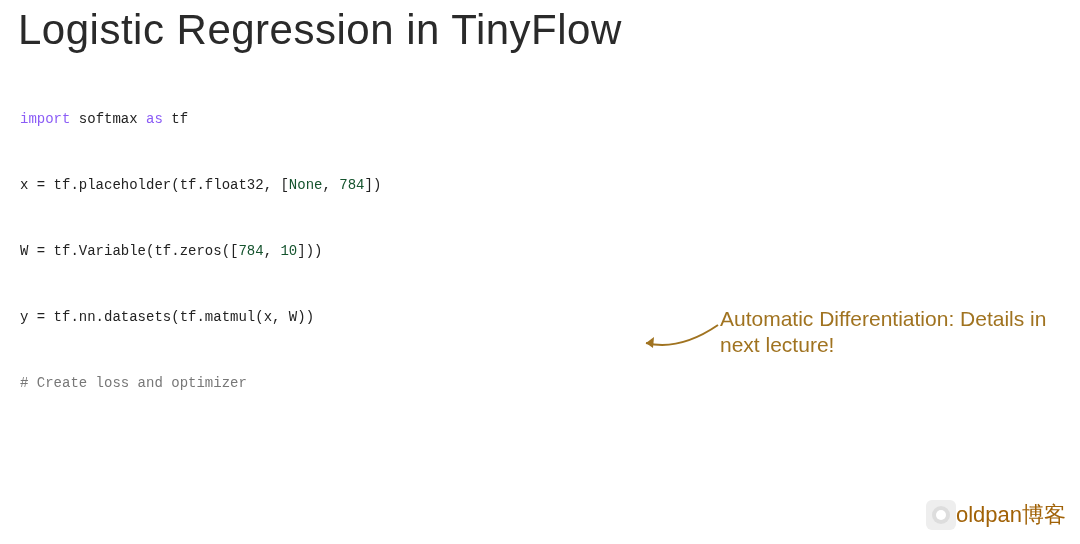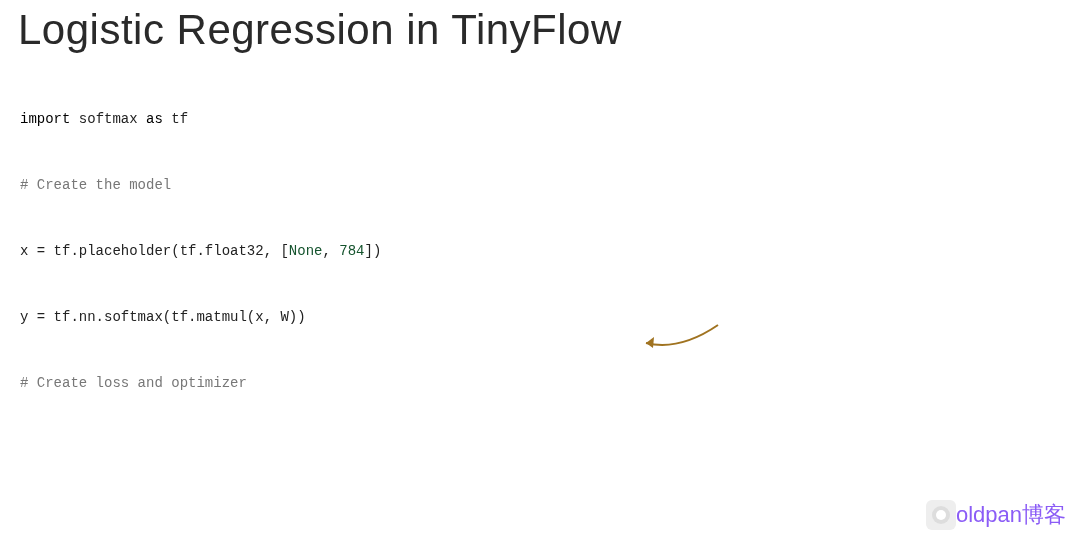--- a/index.html
+++ b/index.html
@@ -29,21 +29,21 @@
     letter-spacing: 0.5px;
   }
   .code {
     font-family: Consolas, "Courier New", monospace;
     font-size: 14px;
     line-height: 22px;
     color: #222;
     white-space: pre;
   }
   .code .line { display: block; position: relative; padding-left: 2px; }
-  .kw   { color: #000000; } 
+  .kw   { color: #8b5cf6; } 
   .cmt  { color: #777777; } 
   .lit  { color: #14532d; }
   .annotation {
     position: absolute;
     left: 720px;
     top: 306px;
     width: 340px;
     font-size: 21px;
     line-height: 26px;
     color: #a07320;
@@ -57,42 +57,42 @@
     height: 40px;
     pointer-events: none;
   }
   .watermark {
     position: absolute;
     right: 14px;
     bottom: 14px;
     display: flex;
     align-items: flex-start;
     gap: 0;
-    color: #8b5cf6;
+    color: #a16207;
     font-size: 22px;
     font-family: "Microsoft YaHei", "Segoe UI", sans-serif;
   }
   .wm-icon {
     width: 30px; height: 30px;
     border-radius: 6px;
     background: #eee;
     display: flex; align-items: center; justify-content: center;
   }
 </style>
 </head>
 <body>
 
 <div class="slide">
   <h1 class="title">Logistic Regression in TinyFlow</h1>
 
   <div class="code">
     <span class="line"><span class="kw">import</span><span> softmax </span><span class="kw">as</span><span> tf</span></span>
-    <span class="line cmt"># Create the model</span>
     <span class="line"><span>x = tf.placeholder(tf.float32, [</span><span class="lit">None</span><span>, </span><span class="lit">784</span><span>])</span></span>
-    <span class="line">y = tf.nn.softmax(tf.matmul(x, W))</span>
+    <span class="line"><span>W = tf.Variable(tf.zeros([</span><span class="lit">784</span><span>, </span><span class="lit">10</span><span>]))</span></span>
+    <span class="line">y = tf.nn.datasets(tf.matmul(x, W))</span>
     <span class="line cmt"># Create loss and optimizer</span>
     
     
     
     
     
     
     
     
     
@@ -100,20 +100,21 @@
     
     
     
   </div>
 
   <svg class="arrow" viewBox="0 0 80 40">
     <path d="M78 4 Q 40 30 6 22" stroke="#a07320" stroke-width="2" fill="none"></path>
     <path d="M6 22 L14 16 L13 27 Z" fill="#a07320"></path>
   </svg>
 
+  <div class="annotation">Automatic Differentiation: Details in next lecture!</div>
 
   <div class="watermark">
     <span class="wm-icon">
       <svg width="20" height="20" viewBox="0 0 20 20">
           <circle cx="10" cy="10" r="9" fill="#ddd"></circle>
           <circle cx="10" cy="10" r="5" fill="#fff"></circle>
         </svg>
     </span>
     <span>oldpan博客</span>
   </div>

